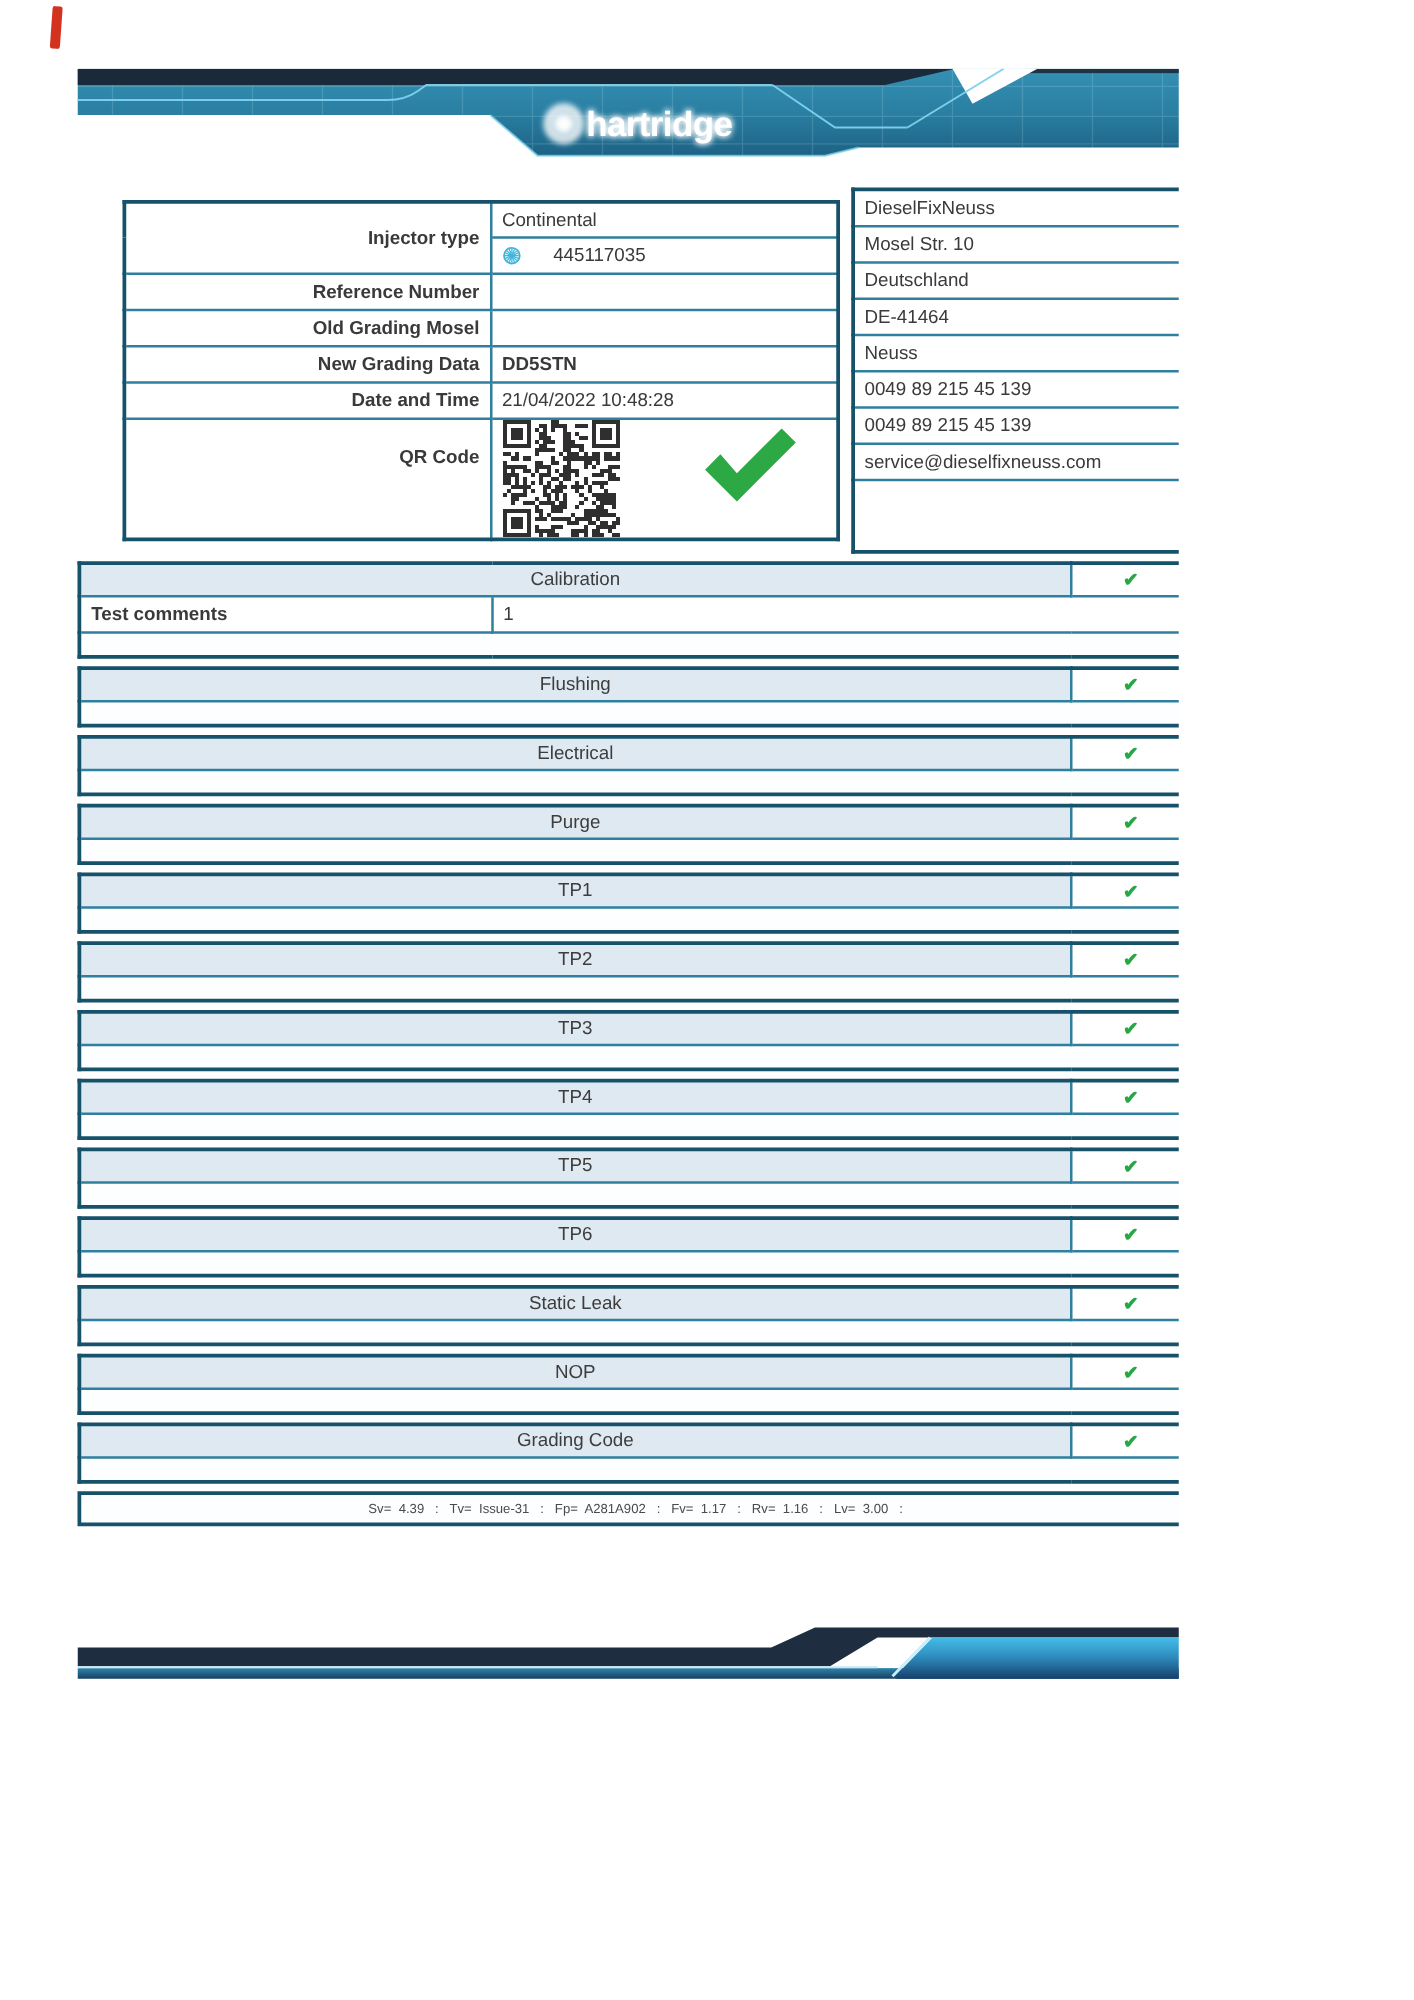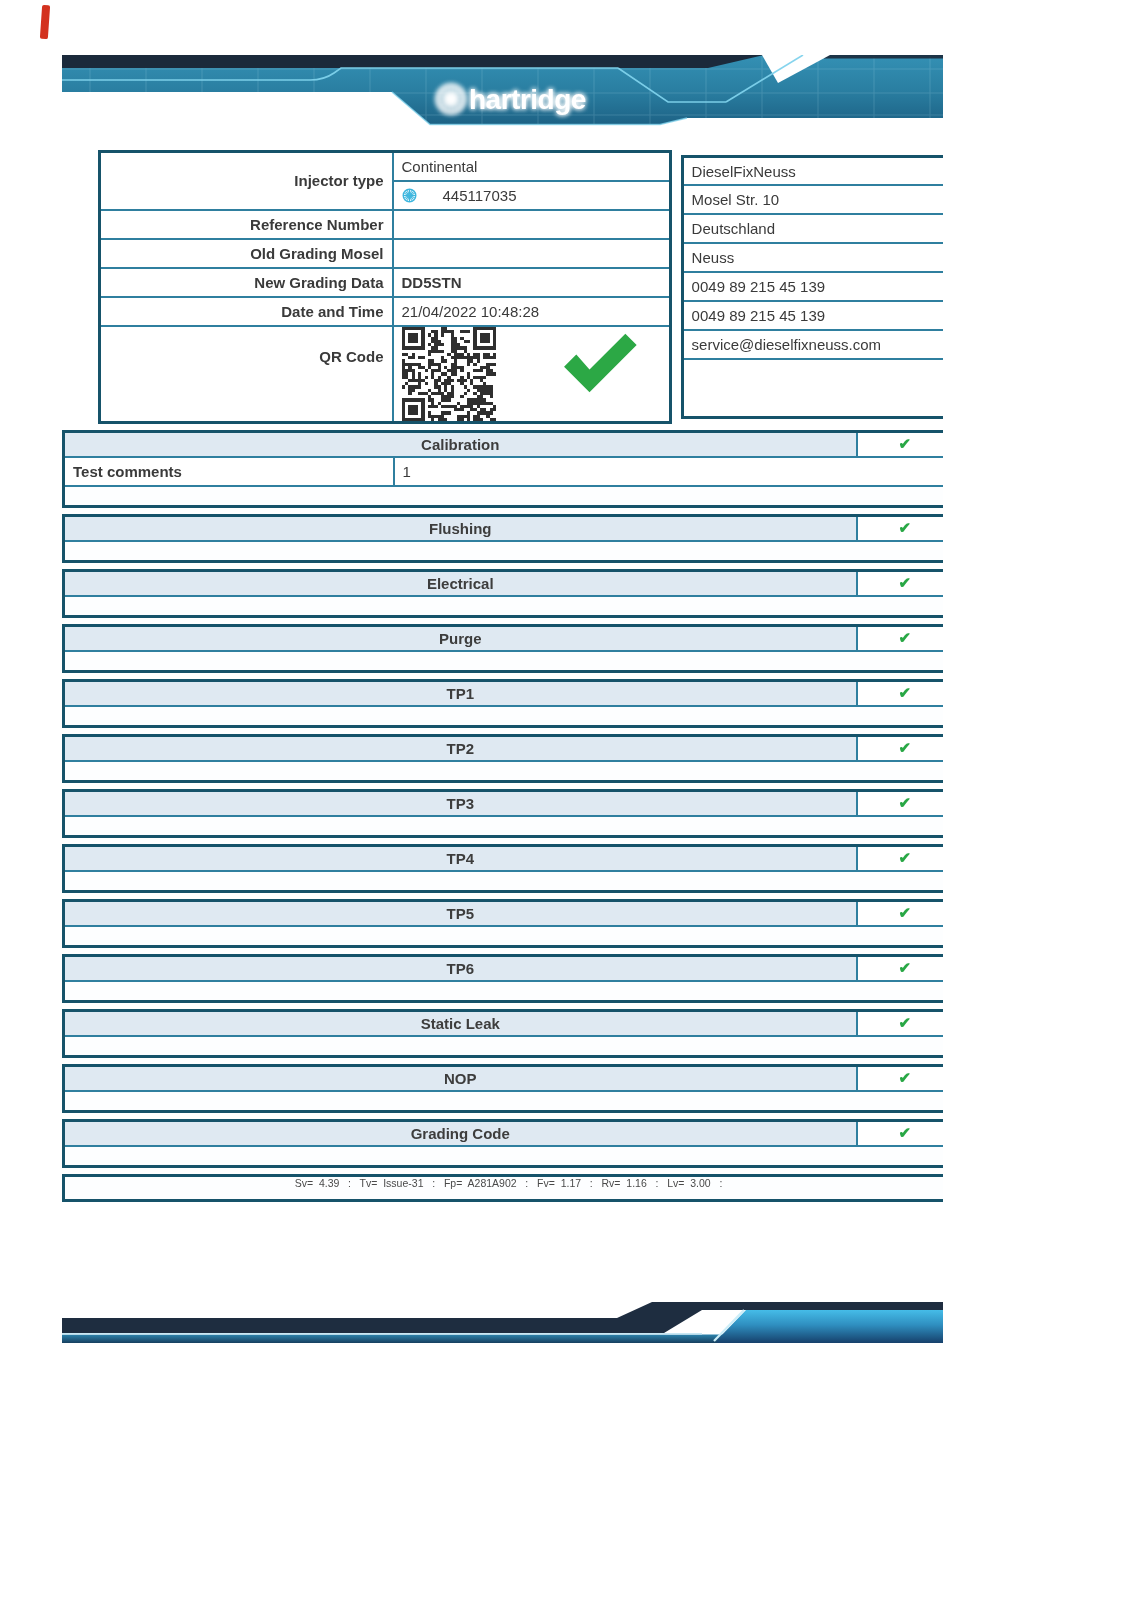--- a/index.html
+++ b/index.html
@@ -27,29 +27,29 @@
   td.qr-cell { height:118px; vertical-align:top; padding:8px 0 0 12px; }
   .qr-flex { display:flex; align-items:flex-start; }
   .qr-svg { width:94px; height:94px; }
   .bigcheck { width:88px; height:66px; margin-left:58px; margin-top:2px; }
   .num-cell { display:flex; align-items:center; gap:26px; }
   .wheel-sm { width:15px; height:15px; display:inline-block; }
   td.bold-val { font-weight:bold; }
 
   .sections { margin-top:5px; }
   table.sec { width:893px; margin-top:6px; table-layout:fixed; }
-  table.sec td.hdr { background:#dfe9f2; text-align:center; font-weight:bold;
+  table.sec td.hdr { background:#dfe9f2; text-align:center; font-weight:normal;
                      color:#3d3d3d; height:26px; }
   table.sec td.chk { text-align:center; height:26px; }
   table.sec td.empty { height:20px; background:#fdfeff; }
   td.tc-lbl { background:#dce6f1; text-align:left; font-weight:bold; color:#3d3d3d; }
   .tick { color:#28a745; font-size:15px; font-weight:bold; }
 
   .footer-band { width:893px; margin-top:6px; border:3px solid #16536a; height:28px;
-                 display:flex; align-items:flex-start; justify-content:center;
+                 display:flex; align-items:center; justify-content:center;
                  font-size:10.5px; color:#4a4a4a; white-space:pre; background:#fdfeff; }
 
   .spokes line { stroke-width:1.6; stroke-linecap:round; }
 </style>
 </head>
 <body>
 
 <div class="page">
 
   <div class="red-mark"></div>
@@ -552,20 +552,23 @@
             </tr>
 
             <tr>
               <td>Mosel Str. 10</td>
             </tr>
 
             <tr>
               <td>Deutschland</td>
             </tr>
 
+            <tr>
+              <td>DE-41464</td>
+            </tr>
 
             <tr>
               <td>Neuss</td>
             </tr>
 
             <tr>
               <td>0049 89 215 45 139</td>
             </tr>
 
             <tr>

